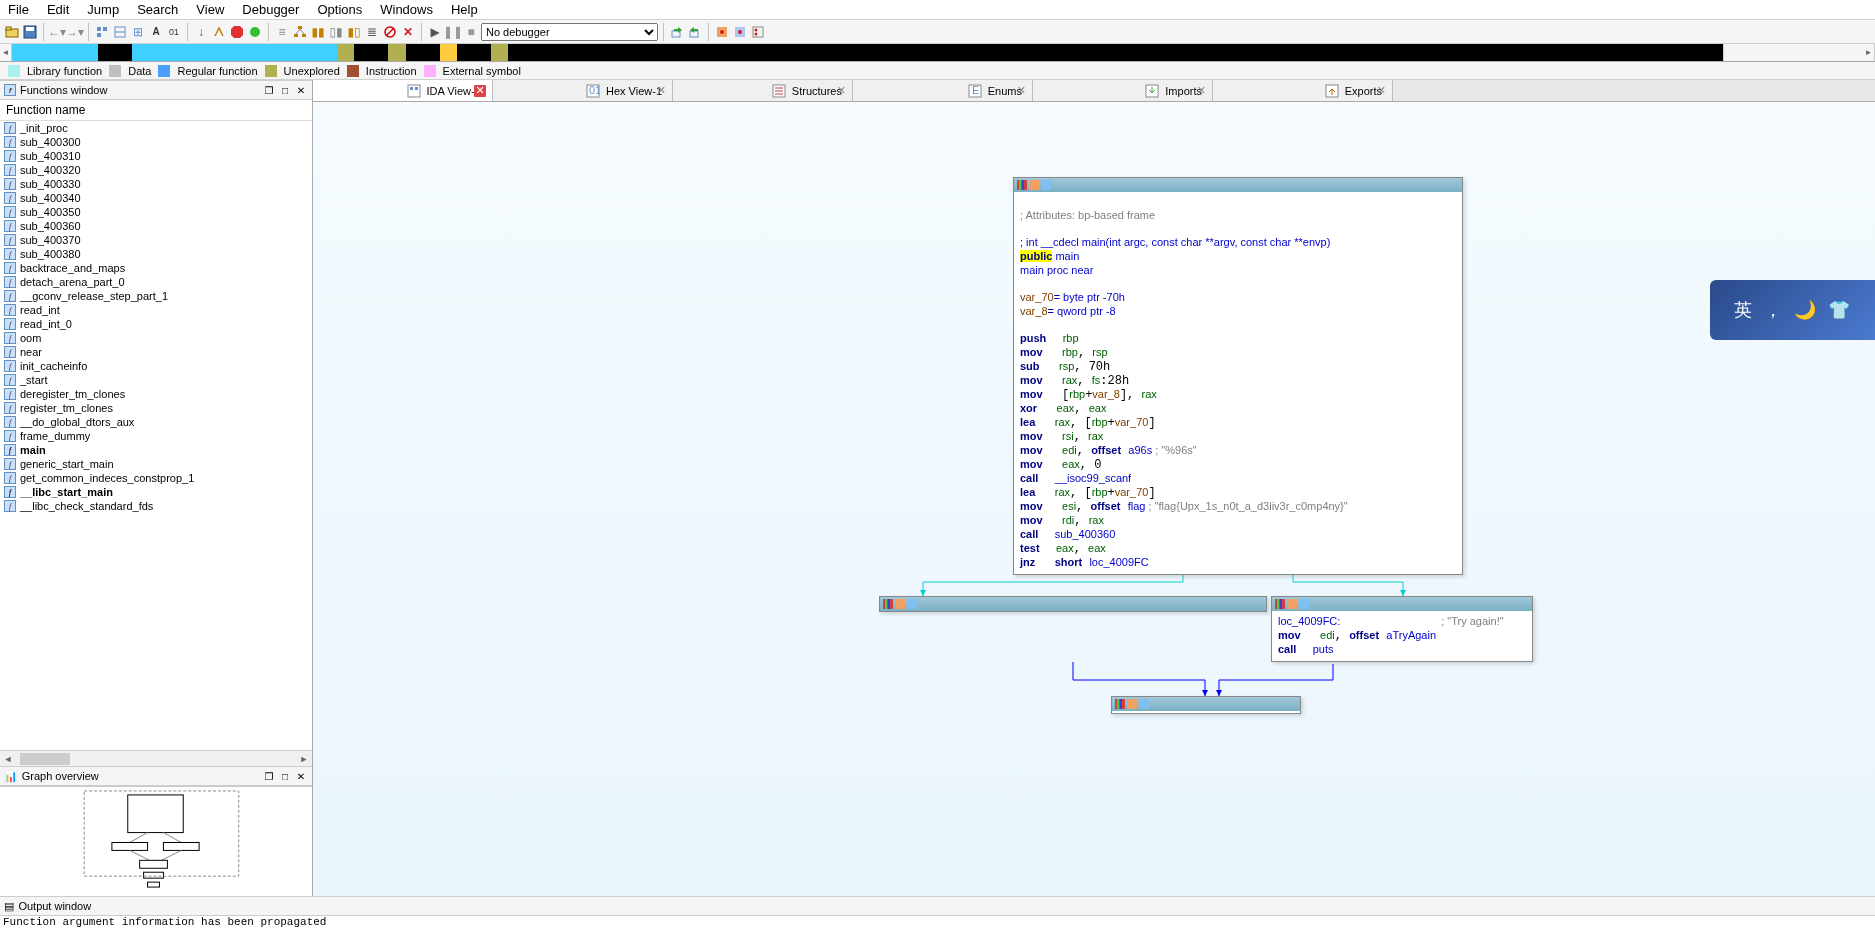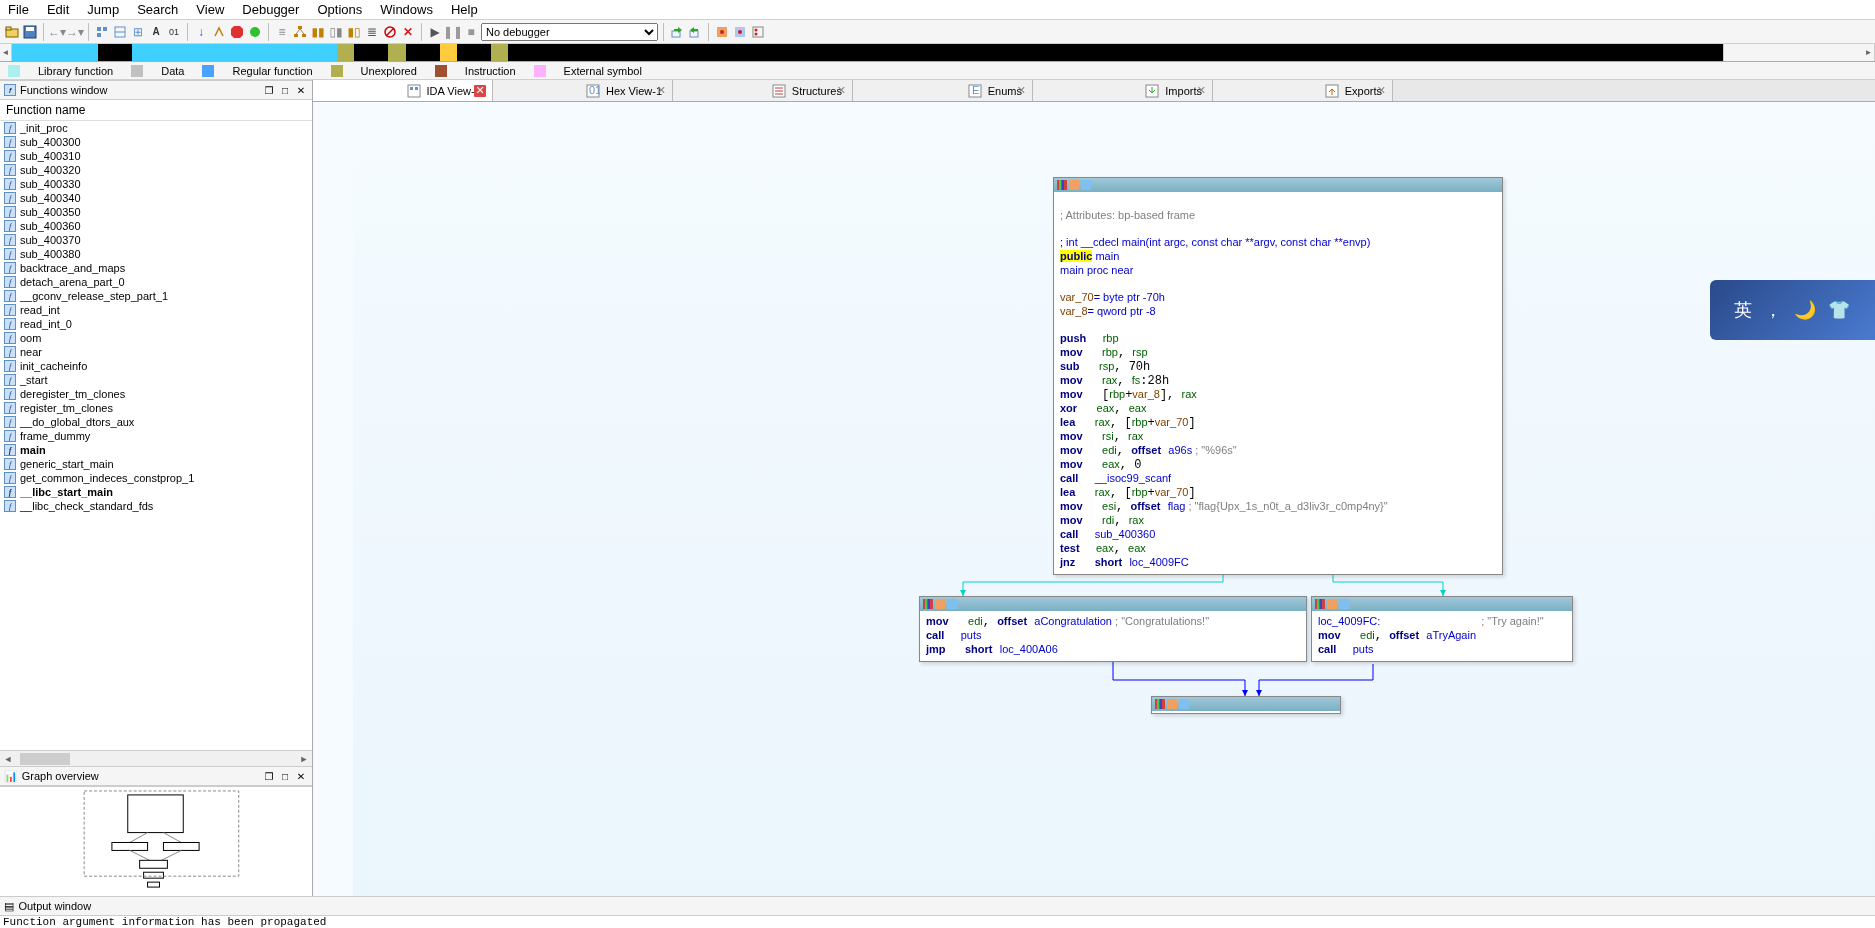--- a/index.html
+++ b/index.html
@@ -12,21 +12,21 @@
 .toolbar .sep { width: 1px; height: 18px; background: #c0c0c0; margin: 0 3px; }
 .toolbar .tb { width: 16px; height: 16px; display: inline-flex; align-items: center; justify-content: center; font-size: 12px; }
 .toolbar select { height: 18px; font-size: 11px; width: 177px; }
 
 .navbar { height: 18px; display: flex; align-items: stretch; border-bottom: 1px solid #aaa; background: #fff; }
 .navbar .arrow { width: 12px; background: #f5f5f5; border-right: 1px solid #ccc; display:flex; align-items:center; justify-content:center; font-size:8px; color:#666; }
 .navbar .strip { flex: 1; display: flex; }
 .navbar .seg { height: 100%; }
 .navbar .empty { width: 140px; background: #f5f5f5; border-left: 1px solid #ccc; }
 
-.legend { height: 18px; background: #f5f5f5; display: flex; align-items: center; padding: 0 8px; gap: 18px; border-bottom: 1px solid #d0d0d0; font-size: 12px; }
+.legend { height: 18px; background: #f5f5f5; display: flex; align-items: center; padding: 0 8px; gap: 7px; border-bottom: 1px solid #d0d0d0; font-size: 12px; }
 .legend .sw { width: 12px; height: 12px; display: inline-block; }
 
 .body-area { display: flex; height: calc(100% - 20px - 24px - 18px - 18px - 20px - 12px); }
 
 .left-col { width: 313px; display: flex; flex-direction: column; border-right: 1px solid #aaa; }
 
 .panel-hdr { background: #f5f5f5; height: 20px; display: flex; align-items: center; padding: 0 4px; border-bottom: 1px solid #ccc; border-top: 1px solid #ccc; font-size: 12px; }
 .panel-hdr .ttl { flex: 1; display: flex; align-items: center; gap: 4px; }
 .panel-hdr .ctrls { display: flex; gap: 2px; }
 .panel-hdr .ctrls span { width: 14px; height: 14px; display: inline-flex; align-items: center; justify-content: center; font-size: 10px; border: 1px solid transparent; }
@@ -47,21 +47,21 @@
 
 .right-col { flex: 1; display: flex; flex-direction: column; background: #f5fbff; }
 
 .tab-row { height: 22px; background: #e8e8e8; display: flex; align-items: stretch; border-bottom: 1px solid #aaa; }
 .tab { display: flex; align-items: center; padding: 0 10px; gap: 6px; border-right: 1px solid #bbb; background: #f0f0f0; font-size: 12px; min-width: 180px; justify-content: flex-end; position: relative; }
 .tab.active { background: #fff; }
 .tab .ti { width: 14px; height: 14px; display: inline-block; }
 .tab .close { font-size: 11px; color: #888; position: absolute; right: 6px; }
 .tab .close.red { background:#d44; color:#fff; width:12px; height:12px; display:inline-flex; align-items:center; justify-content:center; border-radius:1px; }
 
-.graph-view { flex: 1; position: relative; overflow: hidden; background: linear-gradient(180deg, #f5fbff 0%, #eaf5fc 100%); margin-left: 40px; }
+.graph-view { flex: 1; position: relative; overflow: hidden; background: linear-gradient(180deg, #f5fbff 0%, #eaf5fc 100%); }
 
 .node { position: absolute; background: #fff; border: 1px solid #888; box-shadow: 2px 2px 4px rgba(0,0,0,0.15); }
 .node .node-hdr { height: 14px; background: linear-gradient(180deg, #a0c8d8 0%, #7ab0c4 100%); display: flex; align-items: center; padding: 0 3px; gap: 2px; }
 .node .node-hdr .nhi { width: 10px; height: 10px; }
 .node .node-body { padding: 4px 6px; font-family: 'Courier New', monospace; font-size: 12px; line-height: 13px; white-space: pre; }
 .kw { color: #000080; font-weight: bold; }
 .cm { color: #808080; }
 .fn { color: #0000cc; }
 .sy { color: #006000; }
 .hl { background: #ffff00; }
@@ -524,23 +524,20 @@
                 <rect x="2" width="2" height="10" fill="#40d040"></rect>
                 <rect x="5" width="2" height="10" fill="#4040d0"></rect>
               </svg></span>
           <span class="nhi"><svg width="10" height="10">
                 <rect width="10" height="10" fill="#f0a060"></rect>
               </svg></span>
           <span class="nhi"><svg width="10" height="10">
                 <rect width="10" height="10" fill="#80c0f0"></rect>
               </svg></span>
         </div>
-        <div class="node-body" id="node-left"><span class="kw">mov    </span> <span class="sy">edi</span>, <span class="kw">offset</span> <span class="fn">aCongratulation</span><span class="cm"> ; "Congratulations!"</span>
-<span class="kw">call   </span> <span class="fn">puts</span>
-<span class="kw">jmp    </span> <span class="kw">short</span> <span class="fn">loc_400A06</span></div>
       </div>
 
       <div class="node" style="left:958px;top:494px;width:262px">
         <div class="node-hdr">
           <span class="nhi"><svg width="10" height="10">
                 <rect width="10" height="10" fill="#d04040"></rect>
                 <rect x="2" width="2" height="10" fill="#40d040"></rect>
                 <rect x="5" width="2" height="10" fill="#4040d0"></rect>
               </svg></span>
           <span class="nhi"><svg width="10" height="10">

